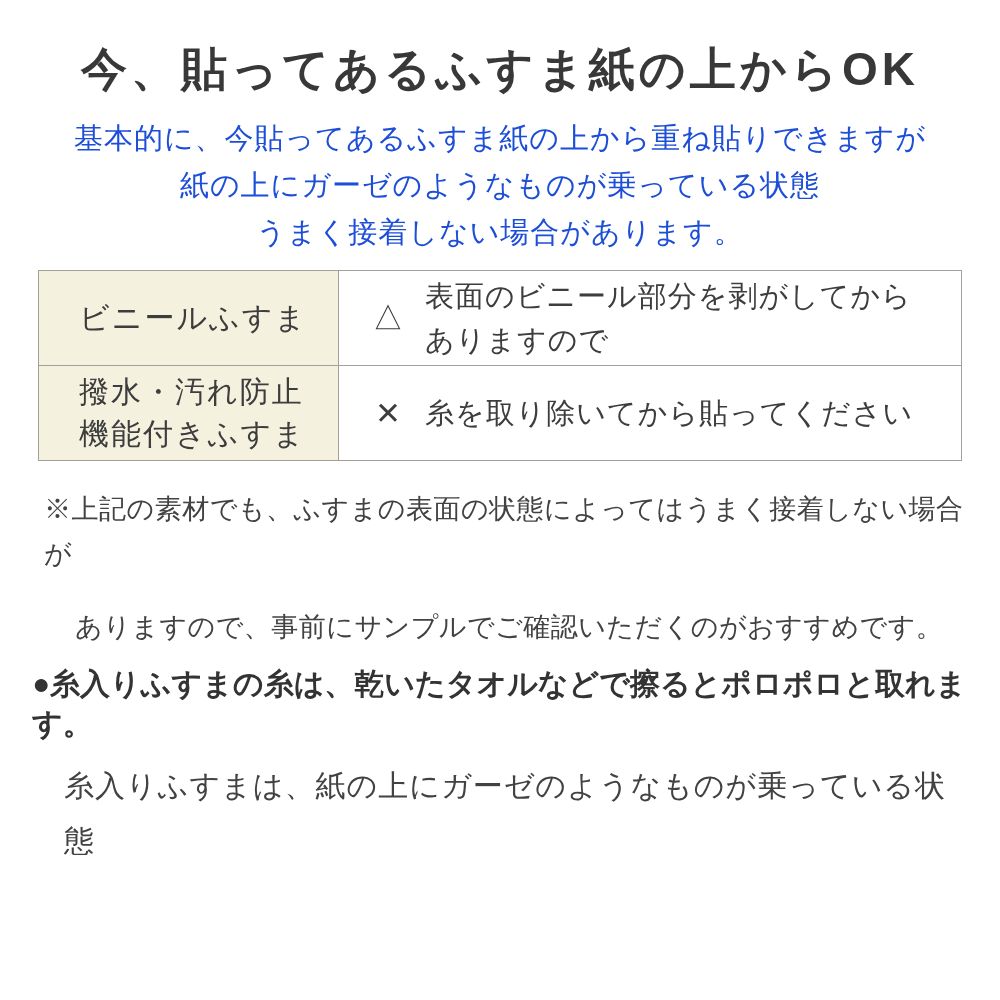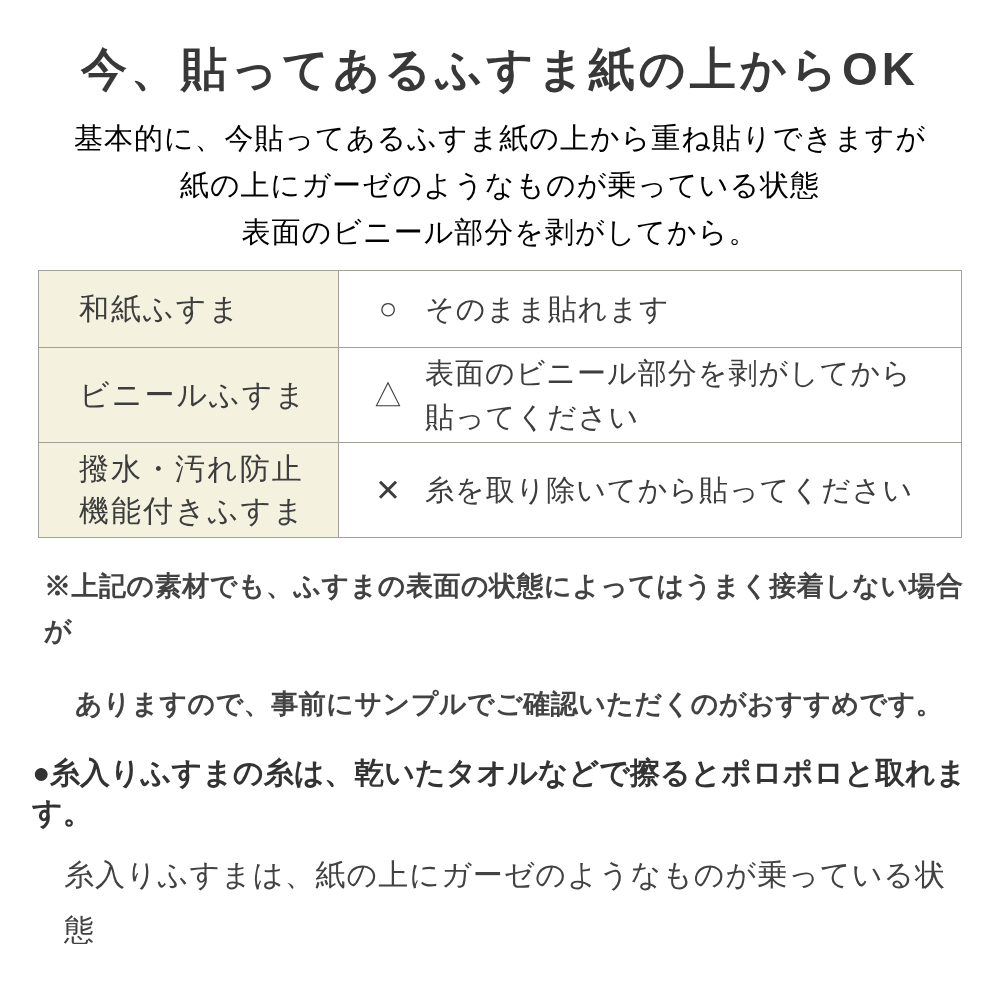--- a/index.html
+++ b/index.html
@@ -25,21 +25,21 @@
     letter-spacing: 4px;
     color: #383838;
     line-height: 1.2;
   }
   
   .intro {
     margin-top: 18px;
     text-align: center;
     font-size: 29px;
     letter-spacing: 1px;
-    color: #000000;
+    color: #1d4ed8;
   }
   .intro-line { line-height: 47px; }
   
   table.compat {
     border-collapse: collapse;
     margin: 14px auto 0 auto;
     width: 924px;
     table-layout: fixed;
   }
   table.compat td {
@@ -84,25 +84,25 @@
   tr.row-2 { height: 76px; }
   tr.row-3 { height: 95px; }
   tr.row-4 { height: 95px; margin-left: 39px; }
   
   .note {
     margin: 26px 30px 0 44px;
     font-size: 27px;
     letter-spacing: 0.5px;
     color: #424242;
   }
-  .note-line { line-height: 45px; font-weight: bold; }
+  .note-line { line-height: 45px; }
   .note-line.cont { padding-left: 31px; margin-top: 28px; }
   
   .tip-heading {
-    margin: 26px 20px 0 32px;
+    margin: 14px 20px 0 32px;
     font-size: 30px;
     font-weight: bold;
     letter-spacing: 0;
     color: #333333;
     line-height: 40px;
   }
   .tip-body {
     margin: 14px 30px 0 64px;
     font-size: 30px;
     letter-spacing: 1px;
@@ -113,41 +113,32 @@
 </head>
 <body>
 
 <div class="page">
 
   <h1 class="title">今、貼ってあるふすま紙の上からOK</h1>
 
   <div class="intro">
     <div class="intro-line">基本的に、今貼ってあるふすま紙の上から重ね貼りできますが</div>
     <div class="intro-line">紙の上にガーゼのようなものが乗っている状態</div>
-    <div class="intro-line">表面のビニール部分を剥がしてから。</div>
+    <div class="intro-line">うまく接着しない場合があります。</div>
   </div>
 
   <table class="compat">
     <tbody>
-      <tr class="row-1">
-        <td class="material-cell">和紙ふすま</td>
-        <td class="result-cell">
-          <div class="result-inner">
-            <span class="symbol">○</span>
-            <span class="desc">そのまま貼れます</span>
-          </div>
-        </td>
-      </tr>
       <tr class="row-3">
         <td class="material-cell">ビニールふすま</td>
         <td class="result-cell">
           <div class="result-inner">
             <span class="symbol">△</span>
             <span class="desc">表面のビニール部分を剥がしてから
-貼ってください</span>
+ありますので</span>
           </div>
         </td>
       </tr>
       <tr class="row-4">
         <td class="material-cell">撥水・汚れ防止
 機能付きふすま</td>
         <td class="result-cell">
           <div class="result-inner">
             <span class="symbol">✕</span>
             <span class="desc">糸を取り除いてから貼ってください</span>

